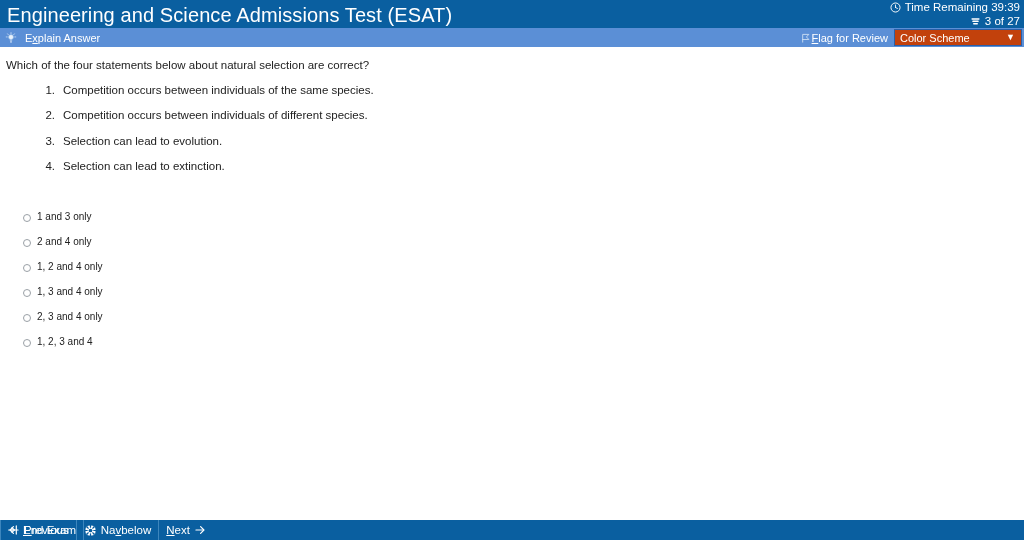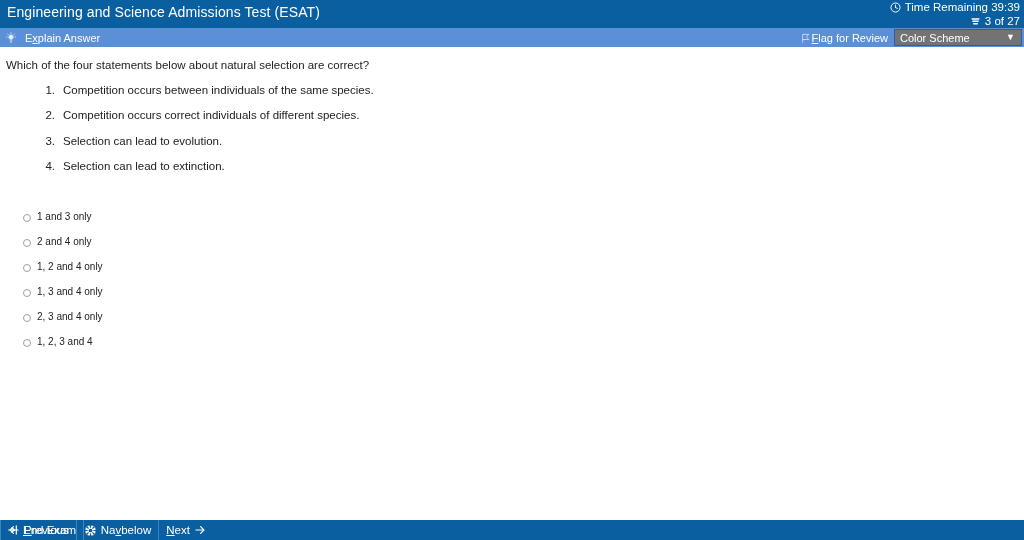--- a/index.html
+++ b/index.html
@@ -27,21 +27,21 @@
     left: 0; top: 0;
     width: 1024px;
     height: 28px;
     background: #0A5FA0;
     color: #ffffff;
   }
   .titlebar-title {
     position: absolute;
     left: 7px;
     top: 4px;
-    font-size: 14px;
+    font-size: 20px;
     letter-spacing: 0.1px;
     color: #ffffff;
     white-space: nowrap;
   }
   .status-stack {
     position: absolute;
     right: 4px;
     top: 1px;
     text-align: right;
     color: #ffffff;
@@ -93,21 +93,21 @@
     font-size: 11px;
     color: #ffffff;
     white-space: nowrap;
   }
   .scheme-select {
     position: absolute;
     right: 2px;
     top: 1px;
     width: 128px;
     height: 17px;
-    background: #737373;
+    background: #c2410c;
     border: 1px solid #2a5fa8;
     box-sizing: border-box;
     display: flex;
     align-items: center;
     color: #ffffff;
     font-size: 11px;
   }
   .scheme-select .val {
     padding-left: 5px;
     flex: 1;
@@ -284,21 +284,21 @@
 
     <div class="stem">Which of the four statements below about natural selection are correct?</div>
 
     <div class="statements">
       <div class="statement">
         <span class="num">1.</span>
         <span>Competition occurs between individuals of the same species.</span>
       </div>
       <div class="statement">
         <span class="num">2.</span>
-        <span>Competition occurs correct individuals of different species.</span>
+        <span>Competition occurs between individuals of different species.</span>
       </div>
       <div class="statement">
         <span class="num">3.</span>
         <span>Selection can lead to evolution.</span>
       </div>
       <div class="statement">
         <span class="num">4.</span>
         <span>Selection can lead to extinction.</span>
       </div>
     </div>

